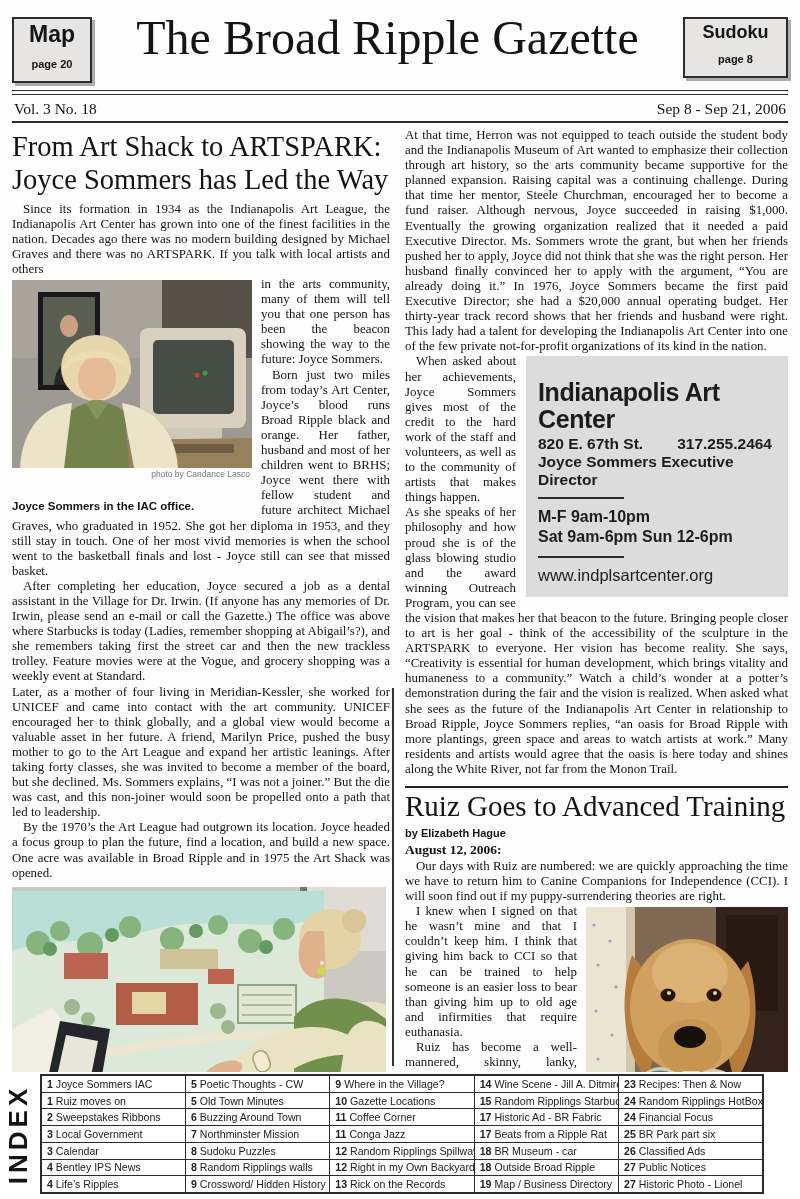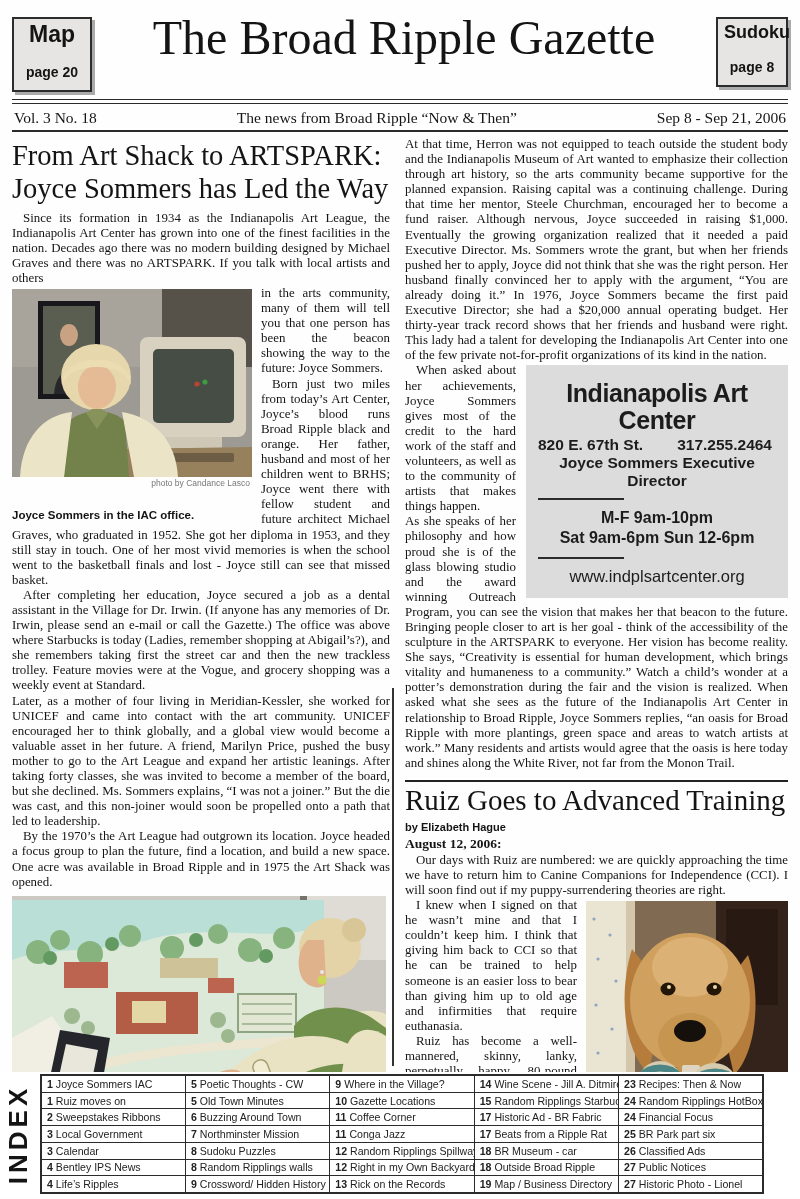--- a/index.html
+++ b/index.html
@@ -5,24 +5,24 @@
   * { box-sizing: border-box; }
   html,body { margin:0; padding:0; background:#fff; }
   .page { position:relative; width:800px; height:1199px; background:#fefefe; overflow:hidden;
           color:#141414; font-family:"Liberation Serif", serif; }
 
   
   .masthead { display:flex; align-items:flex-start; padding:13px 12px 0; }
   .corner-box { flex:none; border:2.5px solid #2c2c2c; background:#e6e5e3;
                 box-shadow:3px 3px 0 rgba(70,70,70,.45); padding:4px 6px 11px; text-align:center;
                 font-family:"Liberation Sans", sans-serif; font-weight:700; line-height:1; margin-top:4px; }
-  .map-box { width:80px; } .sudoku-box { width:72px; }
+  .map-box { width:80px; } .sudoku-box { width:105px; }
   .box-title { display:block; }
   .map-box .box-title { font-size:23px; } .sudoku-box .box-title { font-size:18px; }
-  .box-page { display:block; font-size:14px; margin-top:19px; }
+  .box-page { display:block; font-size:11px; margin-top:13px; }
   .mast-title { flex:1; margin:0; text-align:center; font-weight:400; font-size:48px; line-height:1.05; }
 
   .rule-double { margin:7px 12px 0; height:5px; border-top:1.5px solid #2b2b2b; border-bottom:1.5px solid #2b2b2b; }
   .mast-info { display:flex; justify-content:space-between; align-items:baseline; margin:0 12px; padding:5px 2px 3px; font-size:15.5px; }
   .rule-single { margin:0 12px; border-top:2px solid #2b2b2b; }
 
   
   .columns { display:flex; gap:15px; padding:5px 12px 0; height:966px; overflow:hidden; align-items:flex-start; }
   .col-left { flex:none; width:378px; }
   .col-right { flex:1; min-width:0; }
@@ -34,22 +34,22 @@
 
   figure { margin:0; }
   figure svg { display:block; width:100%; height:auto; }
   .photo-left { float:left; width:240px; margin:3px 9px 2px 0; }
   .photo-wide { clear:both; width:374px; margin:6px 0 0; }
   .photo-right { float:right; width:202px; margin:3px 0 2px 9px; }
   .credit { font-family:"Liberation Sans", sans-serif; font-size:8.5px; color:#777; text-align:right; line-height:1.2; margin:1px 2px 0 0; }
   .caption { font-family:"Liberation Sans", sans-serif; font-weight:700; font-size:11.5px; line-height:1.25;margin-top:20px; }
 
   
-  .ad-box { float:right; width:262px; margin:2px 0 6px 10px; padding:15px 12px 12px; background:#dcdcdc;
-            font-family:"Liberation Sans", sans-serif; color:#1c1c1c;text-align:center; }
+  .ad-box { float:right; width:262px; margin:2px 0 6px 10px; padding:23px 12px 12px; background:#dcdcdc;
+            font-family:"Liberation Sans", sans-serif; color:#1c1c1c; }
   .ad-title { font-size:25px; font-weight:700; letter-spacing:-.4px; line-height:1.05; }
   .ad-contact { display:flex; justify-content:space-between; font-size:15.5px; font-weight:700; margin-top:3px; padding-right:4px; }
   .ad-director { font-size:15.5px; font-weight:700; line-height:1.15; }
   .ad-sep { width:86px; border-top:2px solid #2b2b2b; margin:8px 0; }
   .ad-hours { font-size:16px; font-weight:700; line-height:1.3; }
   .ad-url { font-size:16.5px; font-weight:400; margin-top:1px; }
 
   
   .ruiz-rule { clear:both; border:none; border-top:2.5px solid #222; margin:9px 0 3px; }
   .ruiz-headline { margin:0 0 4px; font-weight:400; font-size:29px; line-height:1.1; }
@@ -78,21 +78,20 @@
     </div>
     <h1 class="mast-title">The Broad Ripple Gazette</h1>
     <div class="corner-box sudoku-box">
       <span class="box-title">Sudoku</span>
       <span class="box-page">page 8</span>
     </div>
   </header>
   <div class="rule-double"></div>
   <div class="mast-info">
     <span>Vol. 3  No. 18</span>
-    <span>The news from Broad Ripple “Now &amp; Then”</span>
     <span>Sep 8 - Sep 21, 2006</span>
   </div>
   <div class="rule-single"></div>
 
   <div class="columns">
 
     <div class="col-left">
       <h2 class="headline">
         <span>From Art Shack to ARTSPARK:</span><br>
         <span>Joyce Sommers has Led the Way</span>

